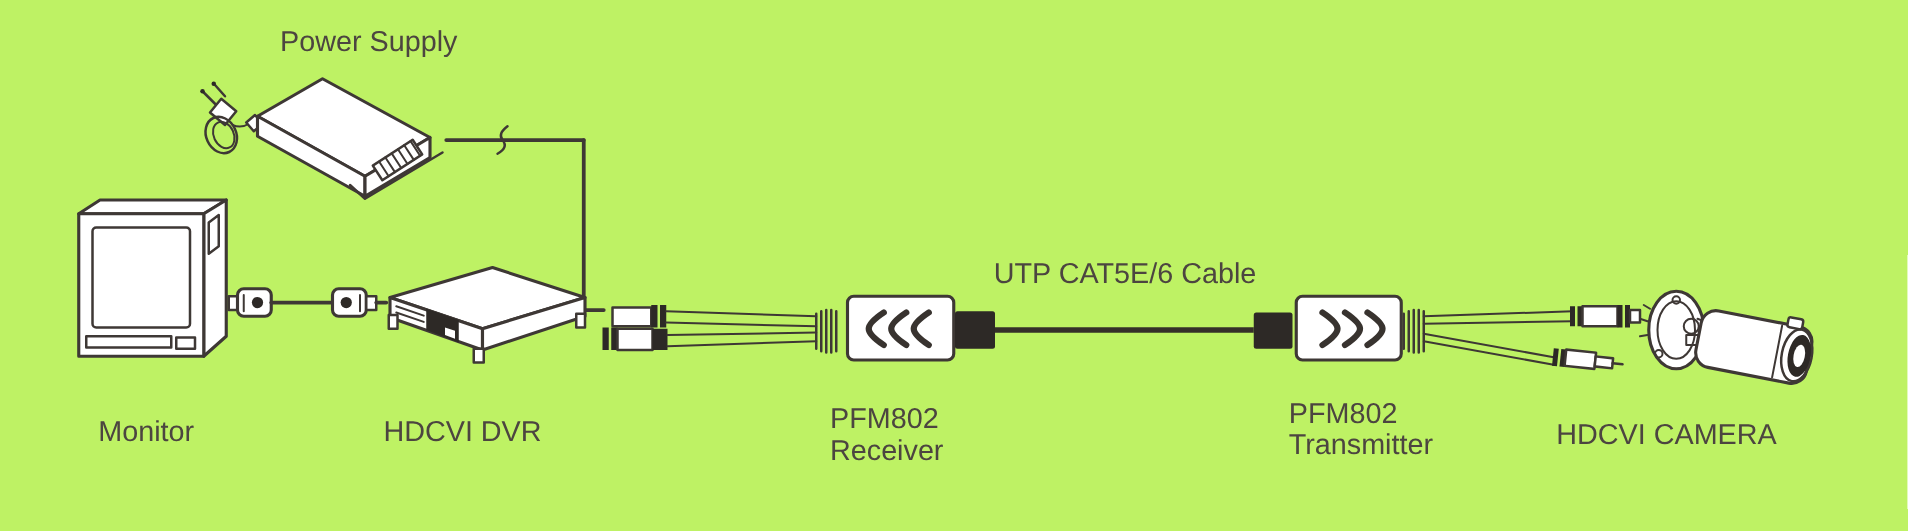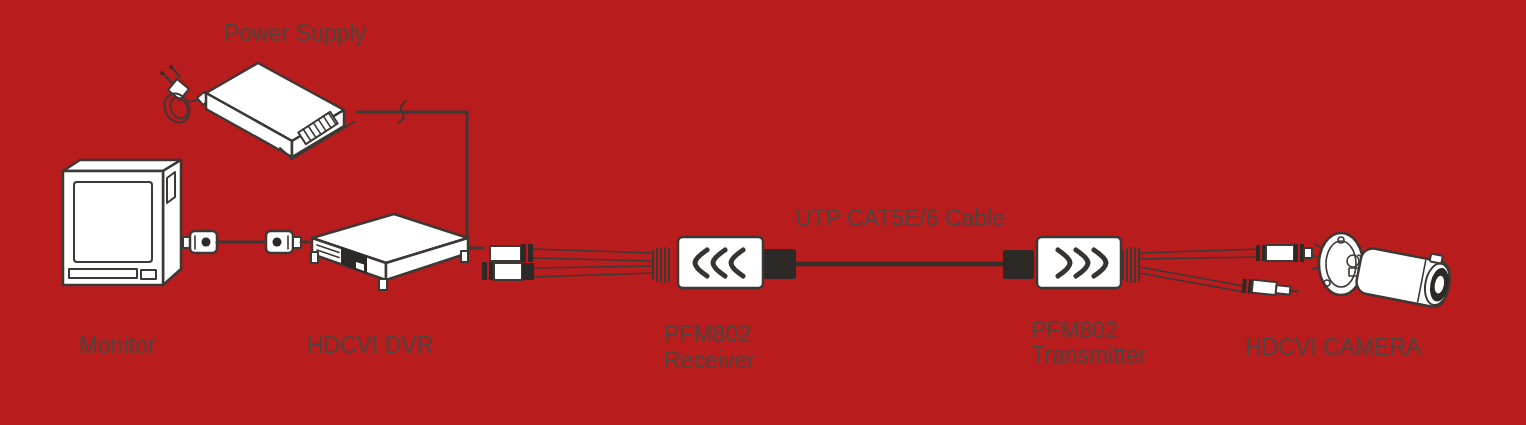--- a/index.html
+++ b/index.html
@@ -1,17 +1,17 @@
 <!DOCTYPE html>
 <html><head>
 <meta charset="utf-8">
 <style>
   html,body { margin:0; padding:0; background:#ffffff; }
   .stage {
-    position:relative; width:1526px; height:425px; background:#b91c1c;
+    position:relative; width:1526px; height:425px; background:#bef264;
     font-family:"Liberation Sans", sans-serif; overflow:hidden;
   }
   svg { display:block; }
   .ln2  { fill:none; stroke:#3e3835; stroke-width:2;   stroke-linecap:round; stroke-linejoin:round; }
   .thin { fill:none; stroke:#3e3835; stroke-width:1.6; stroke-linecap:round; stroke-linejoin:round; }
   .wire { fill:none; stroke:#3e3835; stroke-width:3;   stroke-linecap:round; }
   .utp  { fill:none; stroke:#353029; stroke-width:4.5; }
   .fw   { fill:#ffffff; stroke:#3e3835; stroke-width:2.5; stroke-linejoin:round; }
   .fw2  { fill:#ffffff; stroke:#3e3835; stroke-width:2;   stroke-linejoin:round; }
   .fd   { fill:#2d2926; stroke:none; }

